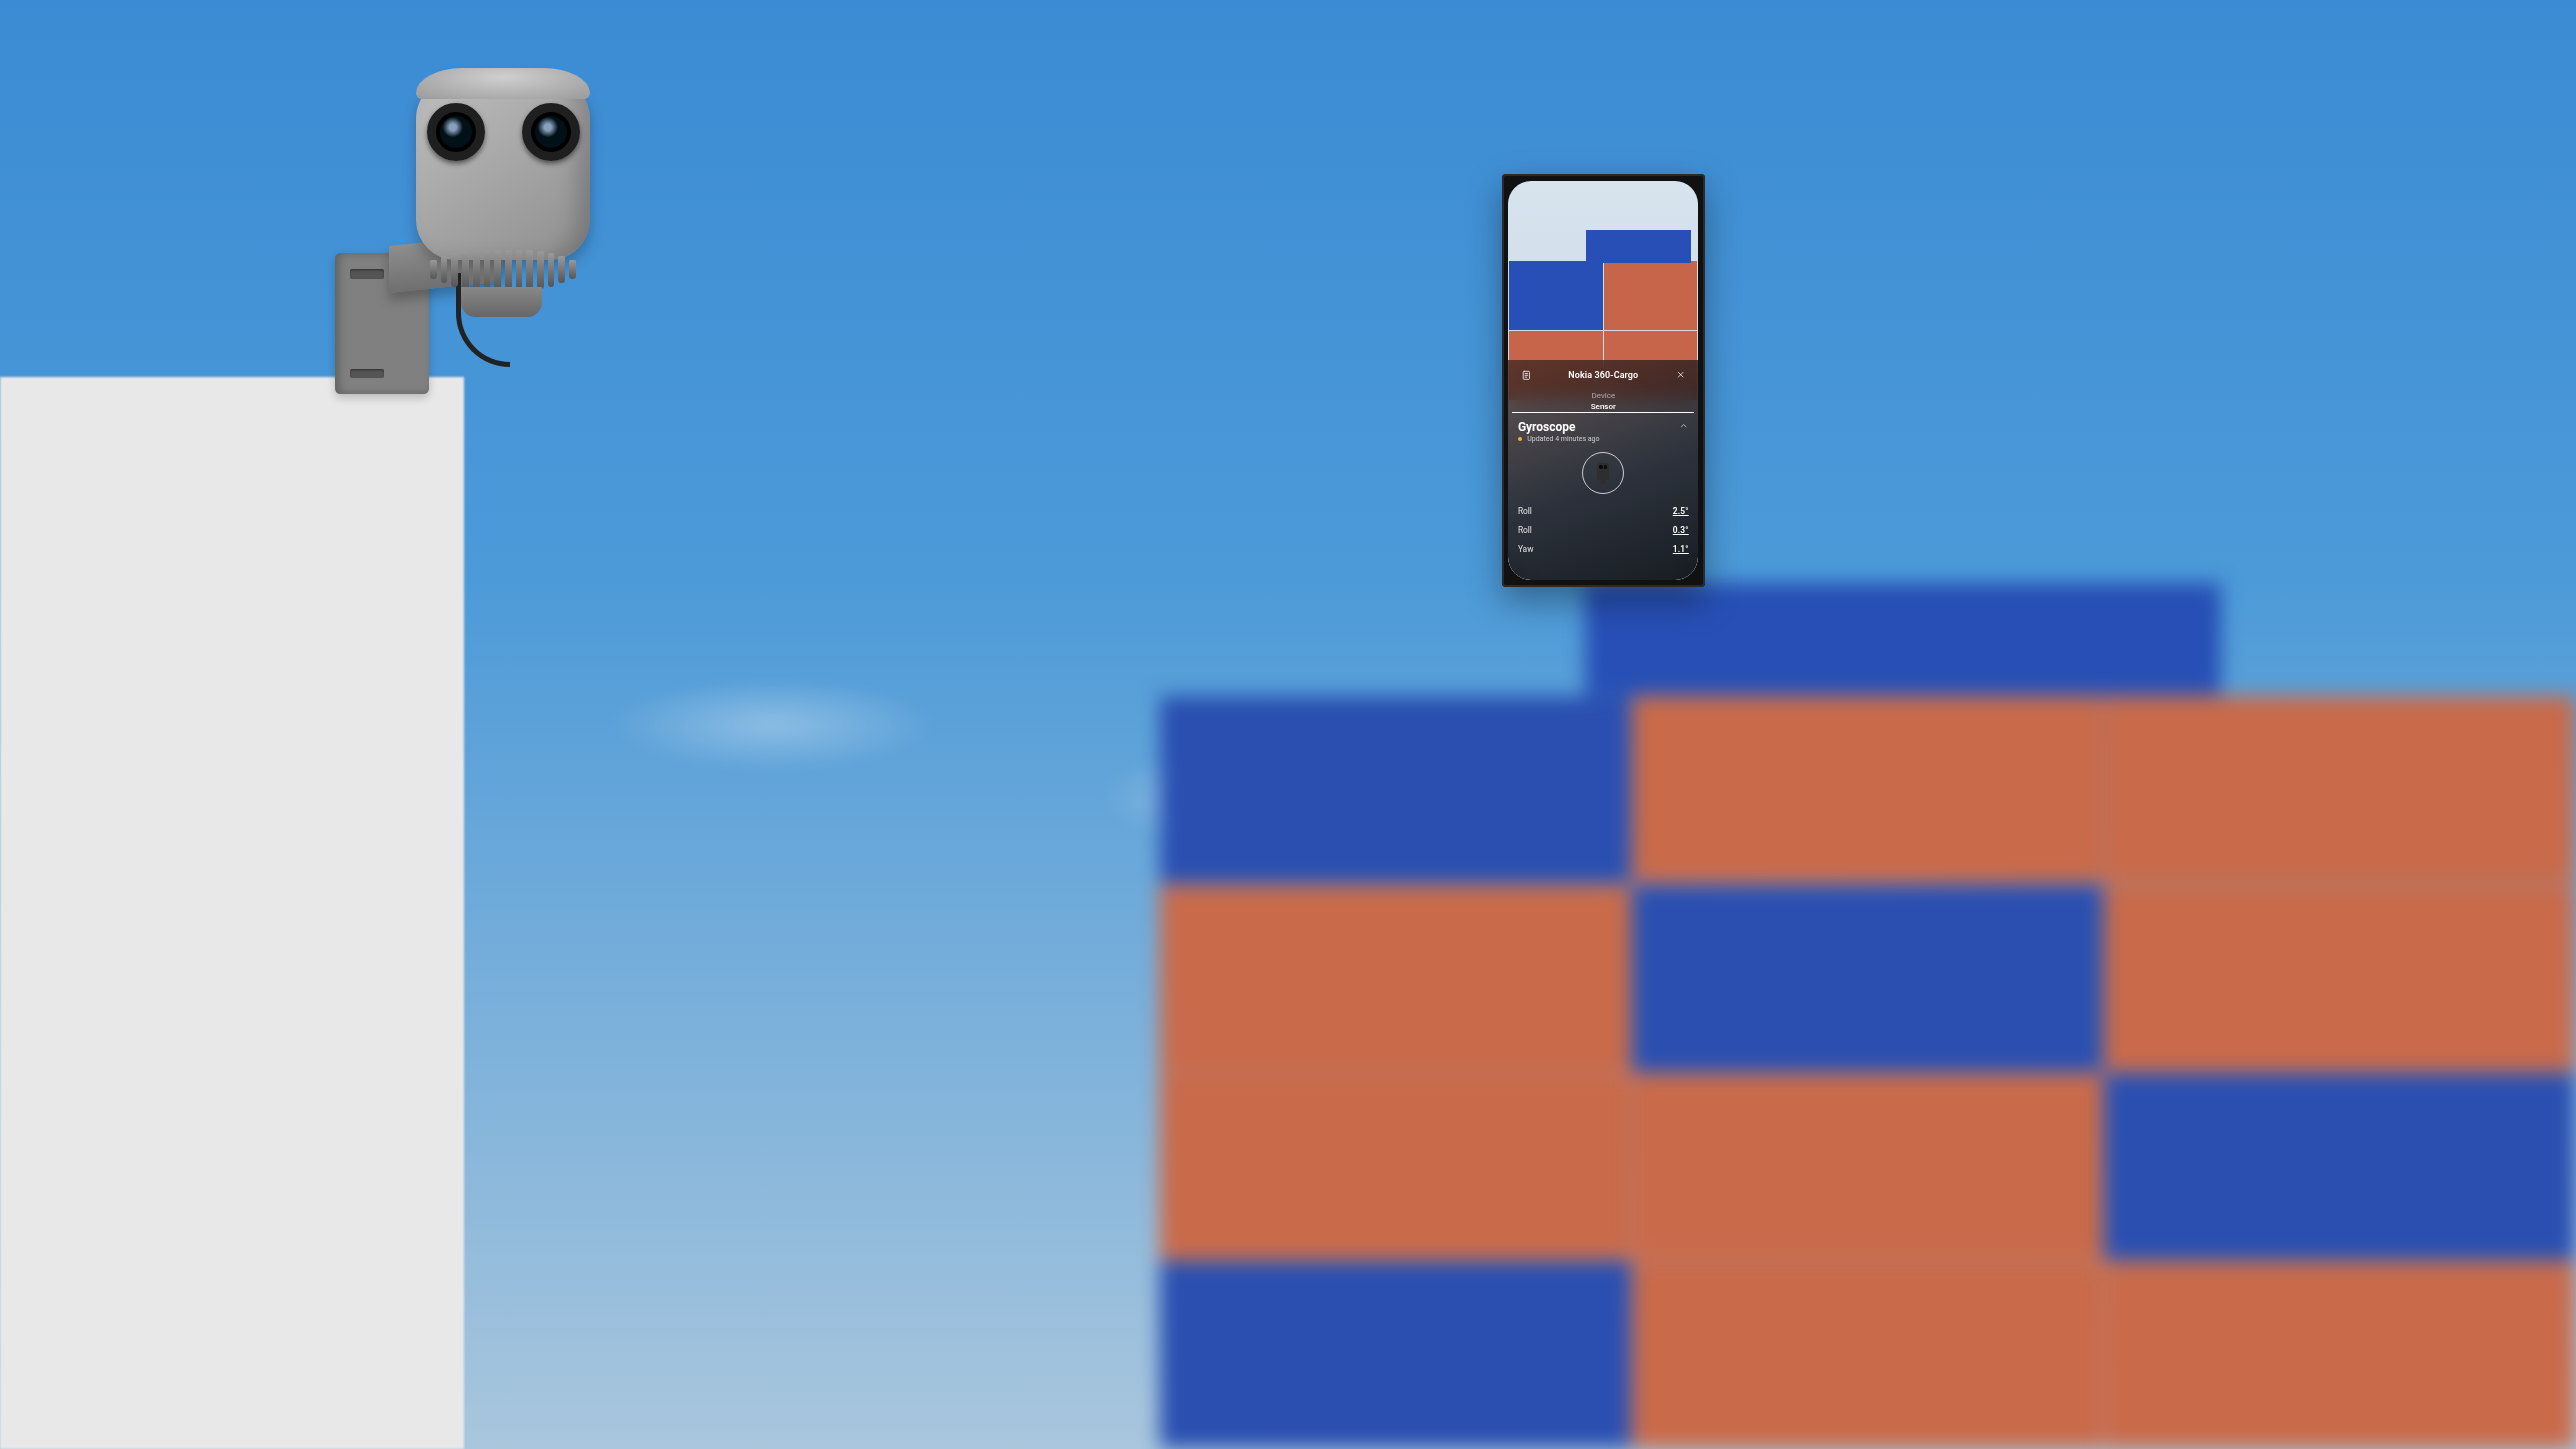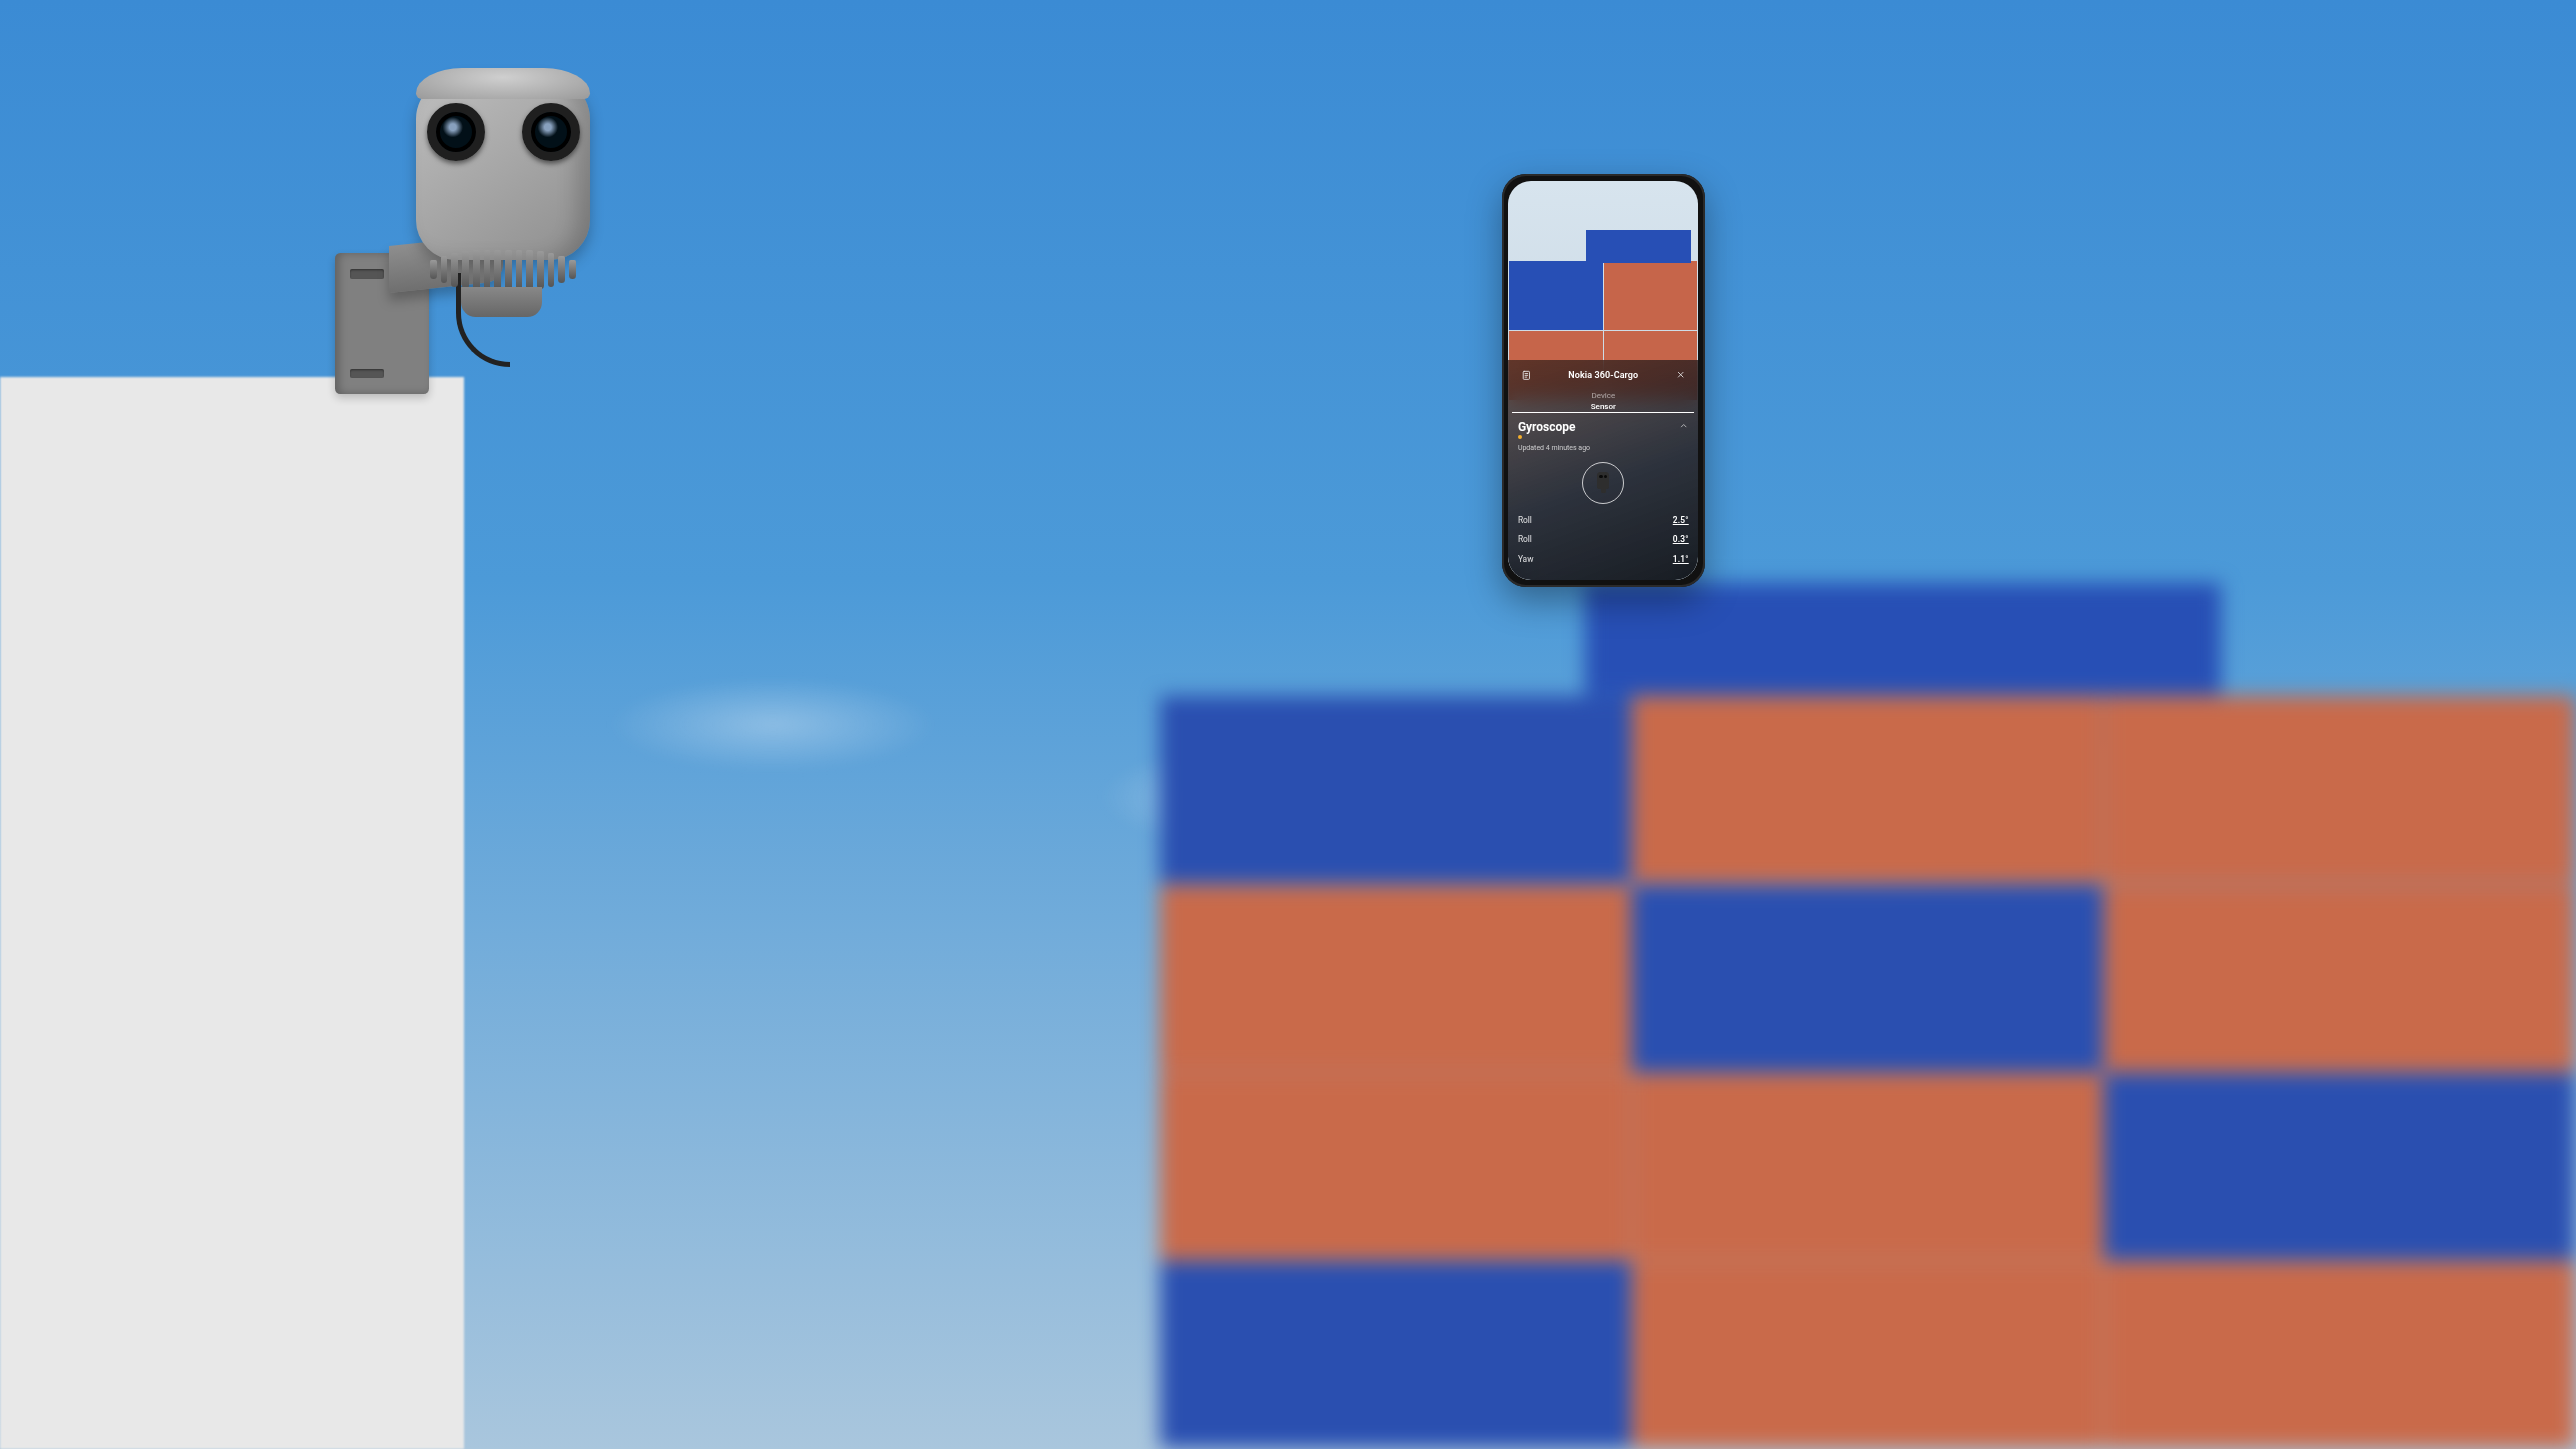--- a/index.html
+++ b/index.html
@@ -107,21 +107,21 @@
     position:absolute; left:126px; top:215px; width:81px; height:29.5px;
     background:linear-gradient(#888,#666);
     border-radius:0 0 14.8px 14.8px;
   }
 
   
   .phone {
     position: absolute;
     left: 58.3%; top: 12%;
     width: 203px; height: 413px;
-    border-radius: 24px;
+    border-radius: 4px;
     background: #111;
     padding: 6.7px;
     box-shadow: 0 13.4px 34px rgba(0,0,0,.35), inset 0 0 0 2px #2a2a2a;
   }
   .screen {
     position: relative;
     width: 100%; height: 100%;
     border-radius: 23px;
     overflow: hidden;
     background: #000;
@@ -160,21 +160,21 @@
     flex:1; display:flex; align-items:center; justify-content:center;
     font-size:8px; color:rgba(255,255,255,.55);
     border-bottom:1.3px solid transparent; cursor:pointer;
   }
   .tab.active { color:#fff; border-bottom-color:#fff; font-weight:500; }
 
   .section { padding:4px 9.4px 1.3px; display:flex; align-items:center; justify-content:space-between; }
   .section-title { font-size:12px; font-weight:700; }
   .chevron { color:#cfcfcf; }
 
-  .updated { display:flex; align-items:flex-start; gap:5.4px; padding:0 9.4px; margin-bottom:6.7px;flex-direction:column; }
+  .updated { display:flex; align-items:center; gap:5.4px; padding:0 9.4px; margin-bottom:6.7px; }
   .dot { width:4px; height:4px; border-radius:50%; background:#f5b02e; }
   .updated-text { font-size:7px; color:rgba(255,255,255,.72); }
 
   .gyro-circle-wrap { display:flex; justify-content:center; margin:2.7px 0 6.7px; }
   .gyro-circle {
     width:42px; height:42px; border:1px solid rgba(255,255,255,.75);
     border-radius:50%; display:flex; align-items:center; justify-content:center;
   }
   .gyro-device {
     width:12px; height:17.4px; background:#2e2e2e; border-radius:3.4px 3.4px 2px 2px;

